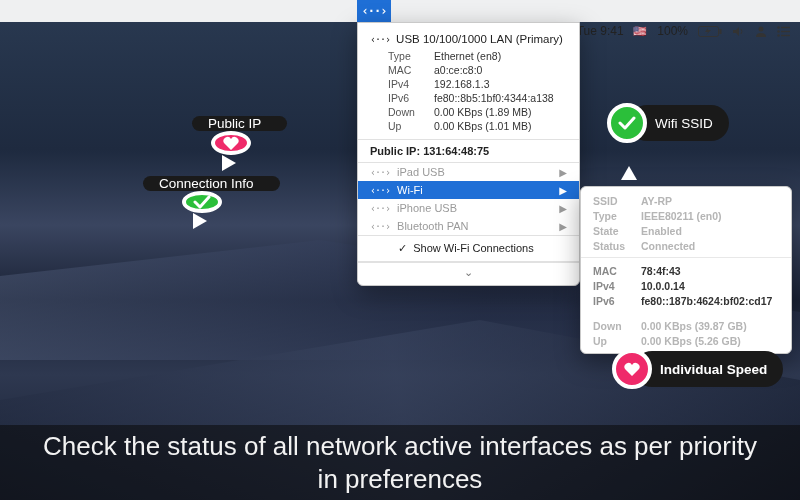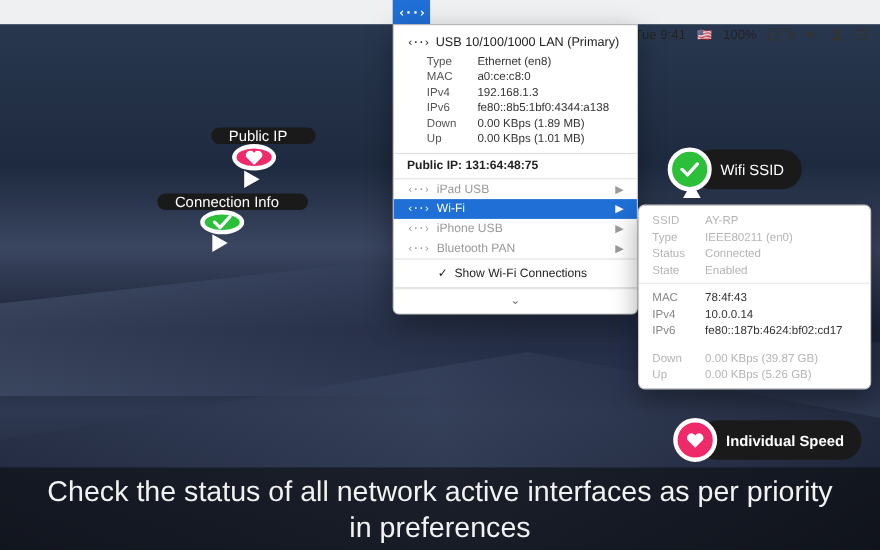--- a/index.html
+++ b/index.html
@@ -50,31 +50,31 @@
 .menu .exp { text-align:center; padding:3px 0 6px; color:#777; }
 .net-glyph { font-family: monospace; font-size:10px; letter-spacing:-1px; }
 .chk::before { content:"✓"; margin-right:6px; }
 
 
 .submenu {
   position:absolute; top:186px; left:580px; width:212px;
   background:#fff; border:1px solid #c9c9c9; border-radius:6px;
   box-shadow:0 8px 24px rgba(0,0,0,.35); font-size:10.5px; color:#333;
 }
-.submenu .kv { display:flex; padding:1.5px 12px; }
+.submenu .kv { display:flex; padding:1.5px 12px;font-weight:bold; }
 .submenu .kv .k { width:48px; color:#888; }
 .submenu .kv.dim .k, .submenu .kv.dim .v { color:#b5b5b5; }
 .submenu .top { padding:6px 0 4px; }
 .submenu .mid { padding:5px 0; }
 .submenu hr { border:none; border-top:1px solid #e8e8e8; }
 
 
 .callout { position:absolute; display:flex; align-items:center; height:36px; }
 .callout.left-align { flex-direction:column;justify-content:center; }
-.callout.right-align { flex-direction:row-reverse;margin-top:31px; }
+.callout.right-align { flex-direction:row-reverse; }
 .callout .pill {
   background:#1a1a1a; color:#fff; font-size:13.5px; padding:0 16px; height:36px;
   display:flex; align-items:center; border-radius:18px;
 }
 .callout.left-align .pill { padding-right:26px; margin-right:-18px; }
 .callout.right-align .pill { padding-left:26px; margin-left:-18px; }
 .badge { width:40px; height:40px; border-radius:50%; display:flex; align-items:center; justify-content:center; border:4px solid #fff; position:relative; z-index:2; }
 .badge.pink { background:#ef2a6a; }
 .badge.green { background:#2bbf3a; }
 .badge svg { display:block; }
@@ -234,26 +234,26 @@
     <div class="top" id="wifi-top">
         <div class="kv dim">
           <span class="k">SSID</span>
           <span class="v">AY-RP</span>
         </div>
         <div class="kv dim">
           <span class="k">Type</span>
           <span class="v">IEEE80211 (en0)</span>
         </div>
         <div class="kv dim">
+          <span class="k">State</span>
+          <span class="v">Enabled</span>
+        </div>
+        <div class="kv dim">
           <span class="k">Status</span>
           <span class="v">Connected</span>
-        </div>
-        <div class="kv dim">
-          <span class="k">State</span>
-          <span class="v">Enabled</span>
         </div>
       </div>
     <hr>
     <div class="mid" id="wifi-mid">
         <div class="kv">
           <span class="k">MAC</span>
           <span class="v">78:4f:43</span>
         </div>
         <div class="kv">
           <span class="k">IPv4</span>

